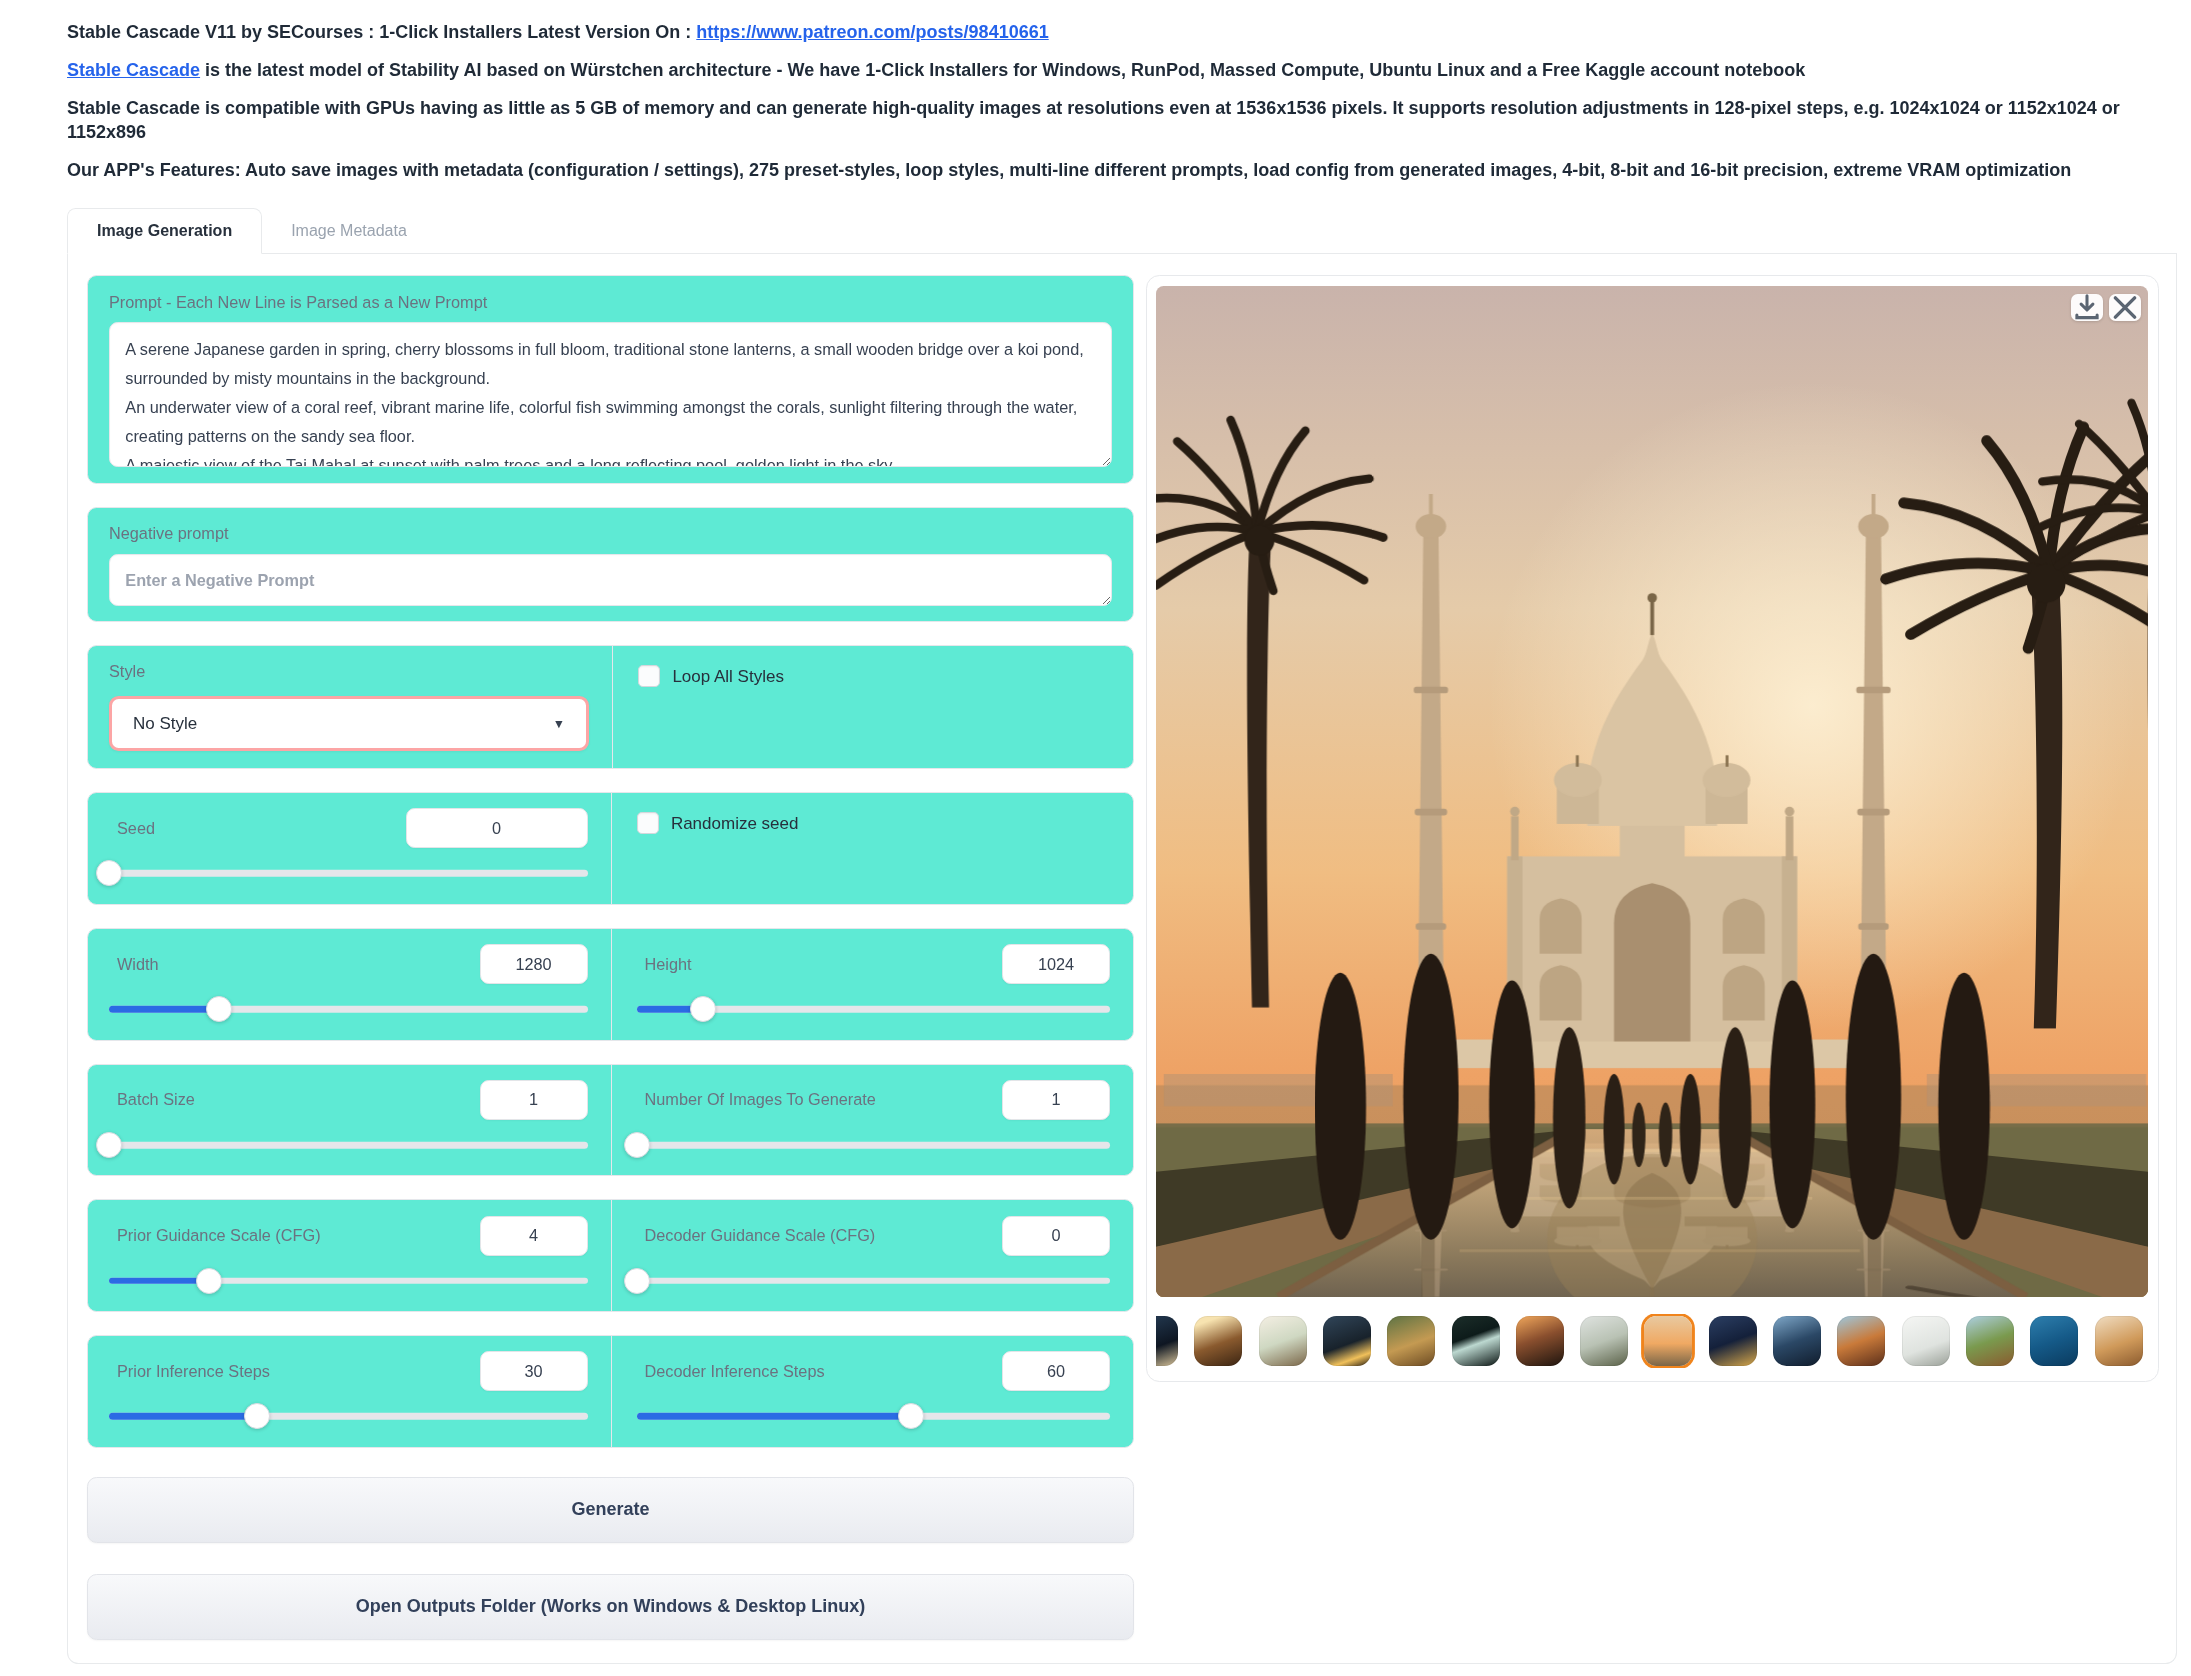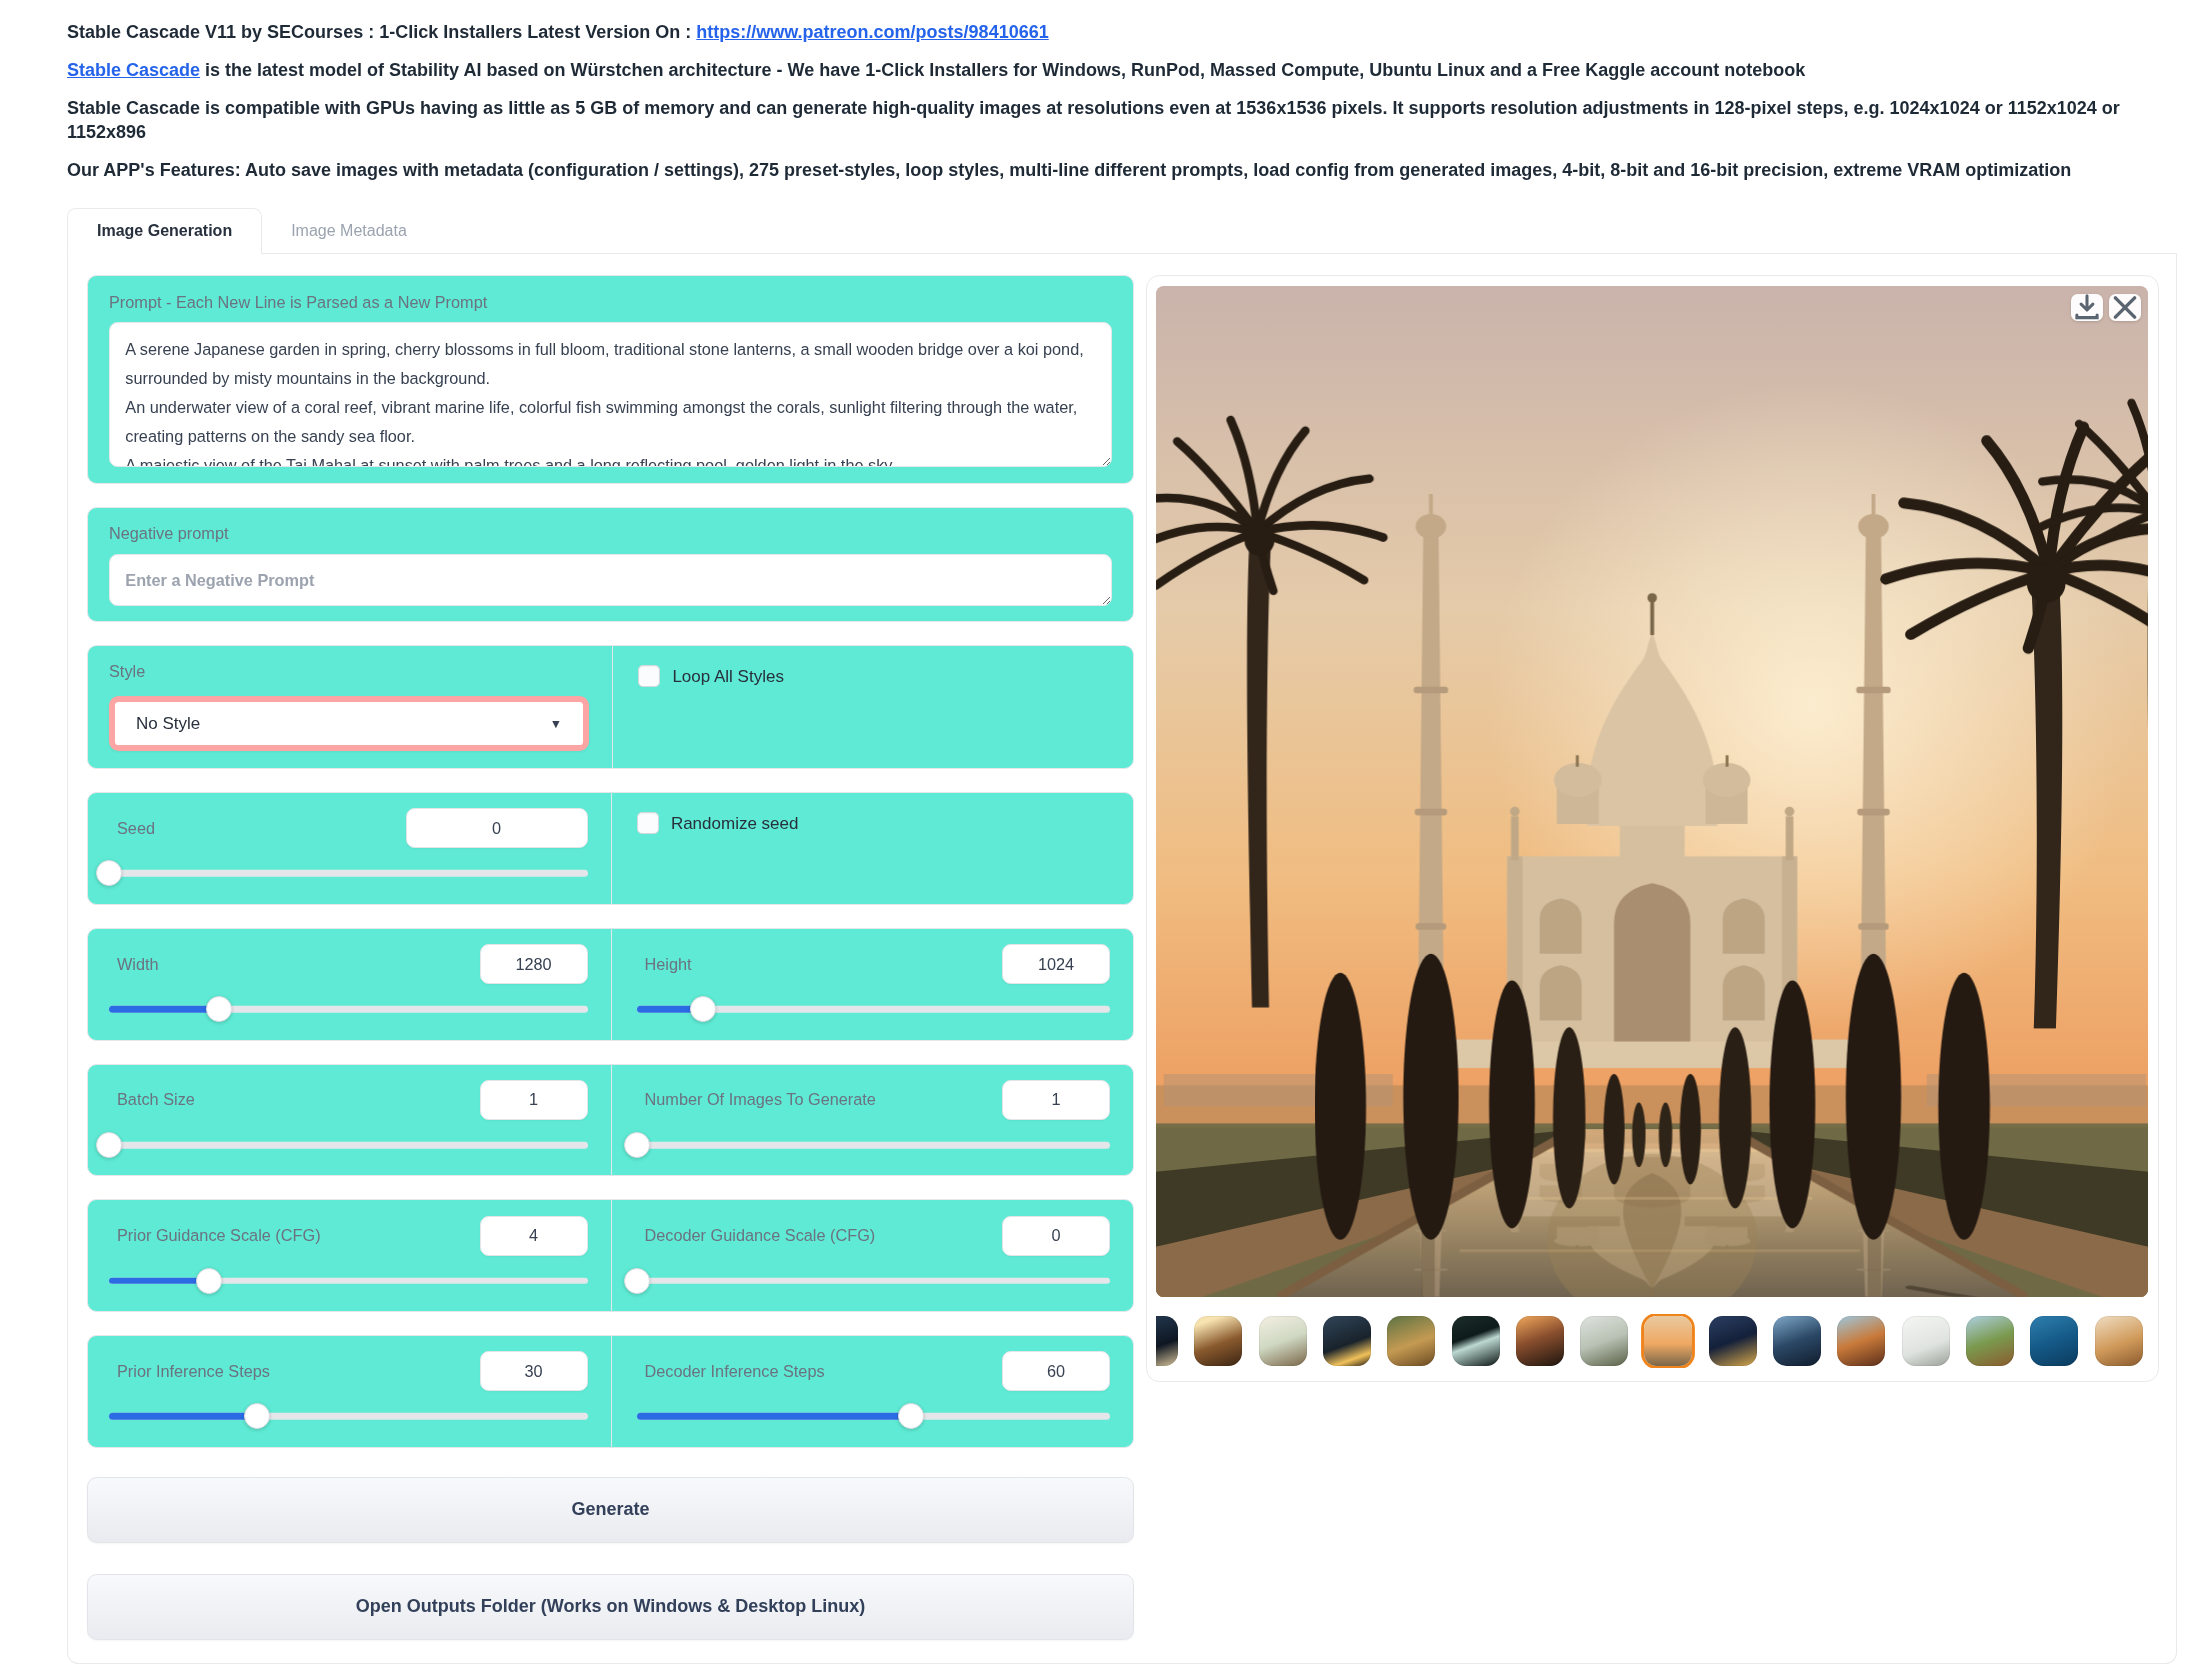--- a/index.html
+++ b/index.html
@@ -77,21 +77,21 @@
   
   .check{display:flex;align-items:flex-end;gap:12.4px;margin-top:11.5px;cursor:pointer;}
   .cbox{
     width:22px;height:22px;border:1px solid #d4d7dc;border-radius:4.8px;background:#fbfcfd;
     box-shadow:0 1px 1.9px rgba(0,0,0,.05) inset;flex:0 0 auto;
   }
   .cb-label{font-size:17px;color:#27303c;}
 
   
   .dropdown{
-    margin-top:13.4px;width:480px;height:55px;border:6px solid #fca5a5;border-radius:9.6px;
+    margin-top:13.4px;width:480px;height:55px;border:3px solid #fca5a5;border-radius:9.6px;
     display:flex;align-items:center;justify-content:space-between;padding:0 21px 0 21px;
     font-size:17px;color:#27303c;background:#fff;box-shadow:0 1px 2.9px rgba(0,0,0,.05);cursor:pointer;
   }
   .caret{font-size:12.4px;color:#374151;}
 
   
   .big-btn{
     width:100%;height:66px;border:1px solid #e2e4e9;border-radius:9.6px;
     background:linear-gradient(180deg,#f8f9fb,#e9ebf0);
     font-family:inherit;font-size:18px;font-weight:700;color:#32405a;cursor:pointer;

